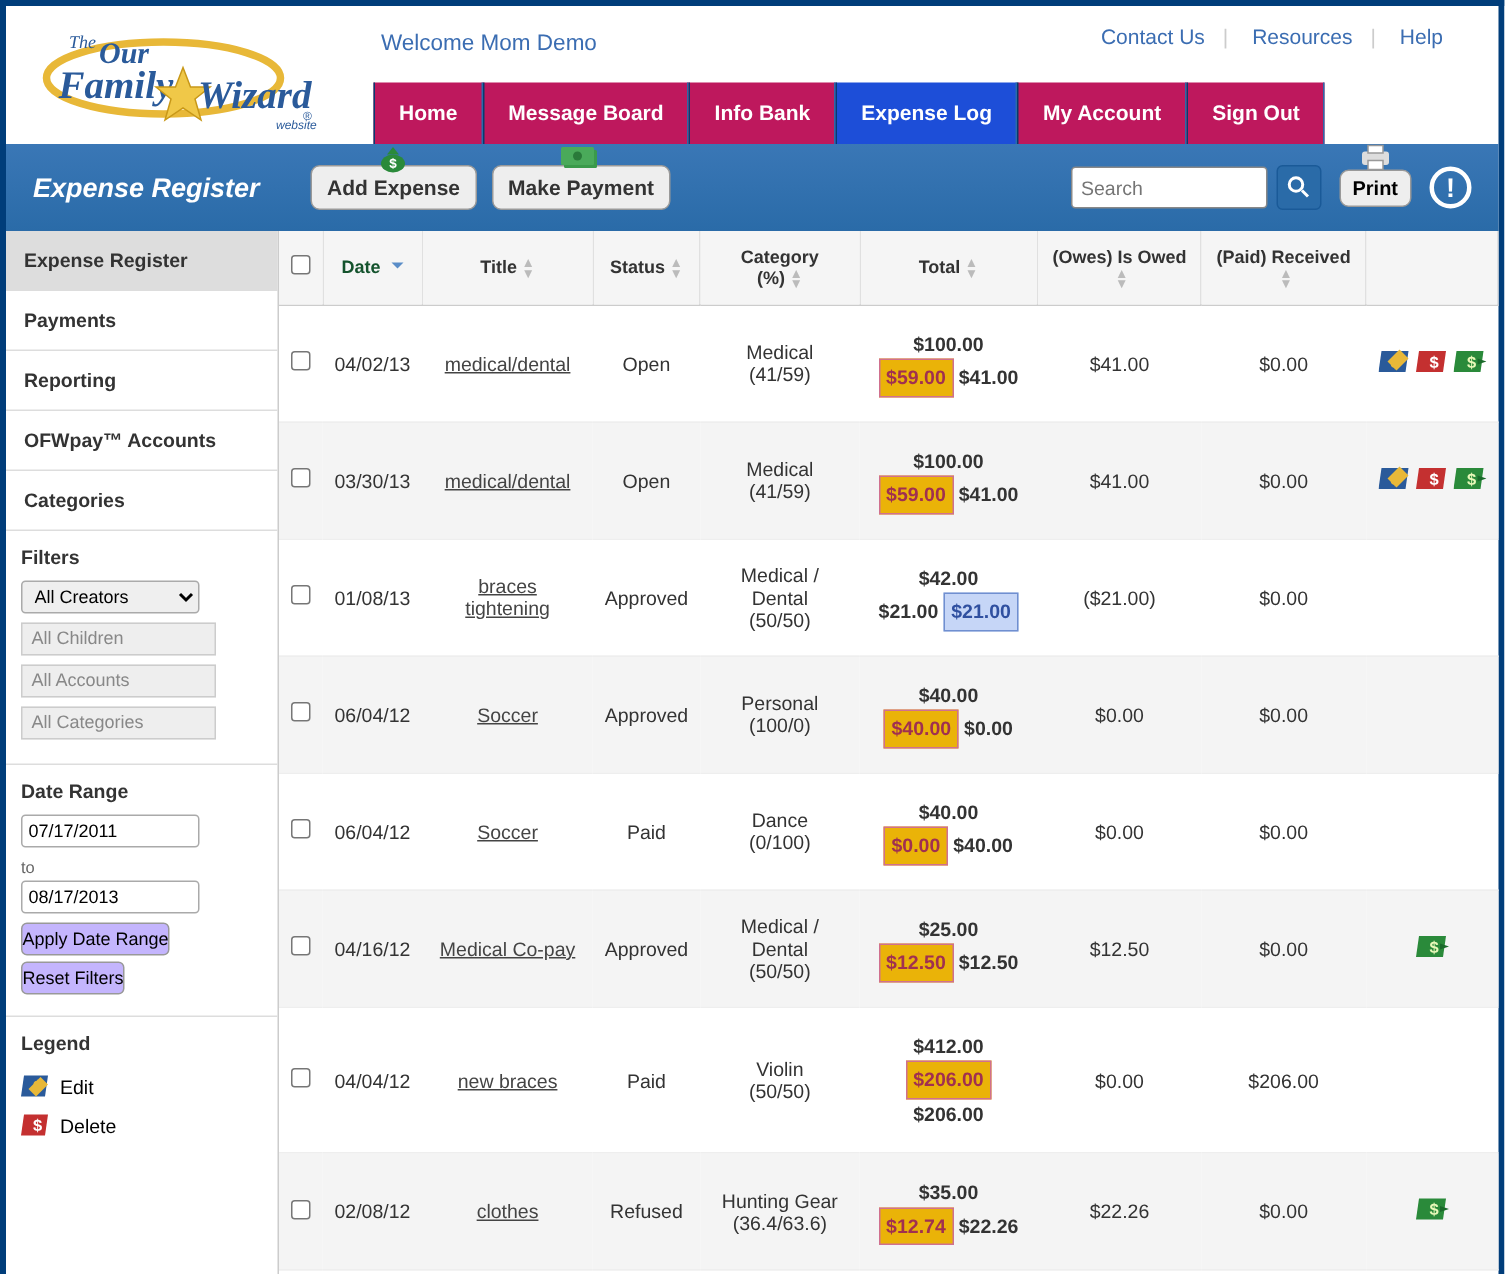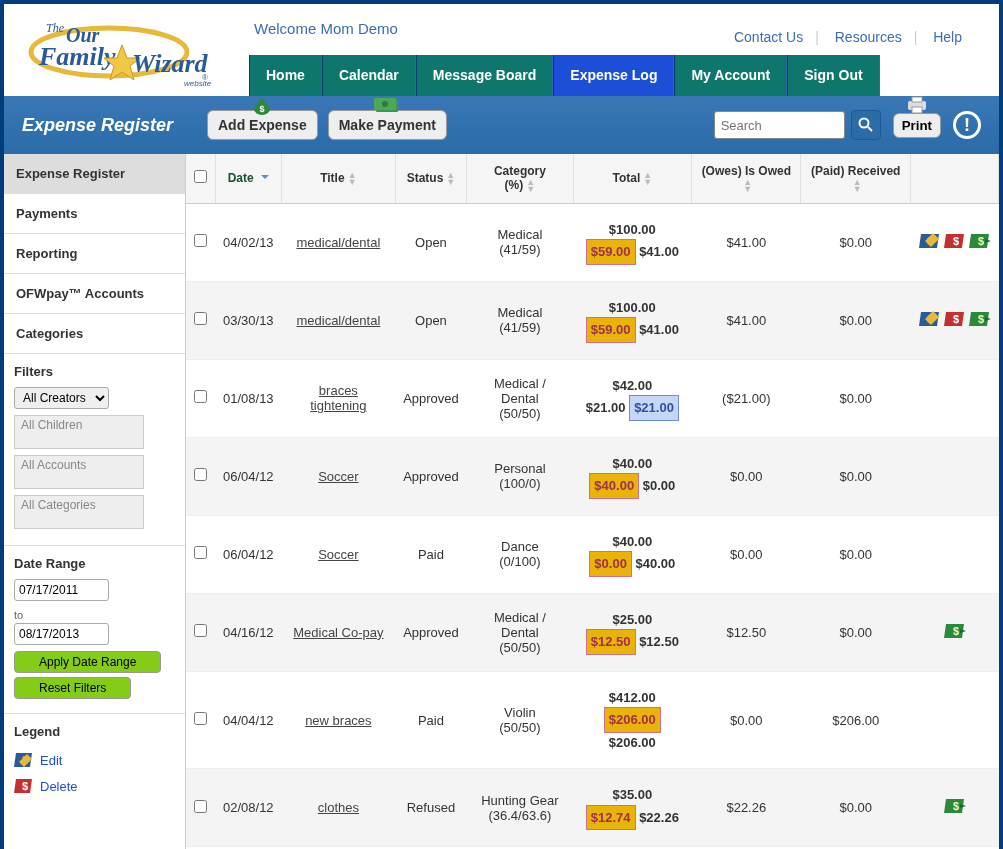--- a/index.html
+++ b/index.html
@@ -2,48 +2,48 @@
 <html><head>
 <meta charset="utf-8">
 <style>
 * { box-sizing: border-box; margin: 0; padding: 0; }
 body { font-family: "Lucida Grande", Verdana, Arial, sans-serif; font-size: 13px; background: #fff; color: #333; width: 1003px; }
 .wrap { border: 4px solid #003d7a; border-bottom: none; }
 .topbar { display:flex; align-items:flex-start; padding: 6px 20px 0 10px; height: 92px; position:relative; }
 .logo { width: 220px; height: 80px; position: relative; }
 .logo svg { width: 100%; height: 100%; }
 .topwelcome { color:#3b6db2; font-size:15px; margin-top:10px; margin-left:20px; }
-.toplinks { position:absolute; right:25px; top:12px; color:#999; font-size:14px;margin-top:13px; }
+.toplinks { position:absolute; right:25px; top:12px; color:#999; font-size:14px; }
 .toplinks a { color:#3b6db2; text-decoration:none; padding:0 12px; }
 .toplinks .sep { color:#ccc; }
 .mainnav { position:absolute; bottom:0; left:245px; display:flex; }
-.mainnav a { background:#0f766e; color:#fff; text-decoration:none; font-weight:bold; font-size:14px; padding:12px 16px 13px; border-right:1px solid #2a6aaa; border-left:1px solid #063b70; }
+.mainnav a { background:#be185d; color:#fff; text-decoration:none; font-weight:bold; font-size:14px; padding:12px 16px 13px; border-right:1px solid #2a6aaa; border-left:1px solid #063b70; }
 .mainnav a.active { background:#1d4ed8; }
 .bluebar { background: linear-gradient(#3a77b6,#2a6ba8); padding: 14px 18px; display:flex; align-items:center; }
 .pagetitle { color:#fff; font-size:18px; font-weight:bold; font-style:italic; margin-right:20px; min-width:165px; }
 .toolbtn { background:#eee; border:1px solid #999; border-radius:6px; padding:6px 10px; font-size:14px; font-weight:bold; color:#333; margin-right:10px; position:relative; cursor:pointer; }
 .toolbtn .icon { position:absolute; top:-15px; left:50%; transform:translateX(-50%); }
 .bluebar .spacer { flex:1; }
 .searchbox { display:flex; align-items:center; }
 .searchbox input { width:131px; height:28px; border:1px solid #888; border-radius:3px; padding:0 6px; font-size:13px; color:#999; }
 .searchbtn { width:30px; height:30px; background:#2a6ba8; border:1px solid #1a5a98; border-radius:4px; margin-left:6px; display:flex; align-items:center; justify-content:center; cursor:pointer; }
 .printbtn { margin-left:12px; background:#eee; border:1px solid #999; border-radius:6px; padding:4px 8px; font-weight:bold; cursor:pointer; position:relative; }
 .printbtn .picon { position:absolute; top:-18px; left:50%; transform:translateX(-50%); }
 .alertcirc { margin-left:12px; width:28px; height:28px; border:3px solid #fff; border-radius:50%; display:flex; align-items:center; justify-content:center; color:#fff; font-weight:bold; font-size:18px; }
 .layout { display:flex; }
 .sidebar { width:182px; background:#fff; border-right:1px solid #ccc; }
 .sidebar .item { padding:12px 12px; border-bottom:1px solid #ddd; font-weight:bold; font-size:13px; color:#333; cursor:pointer; }
 .sidebar .item.active { background:#ddd; }
 .sidepanel { padding:10px 10px; border-bottom:1px solid #ddd; }
 .sidehead { font-weight:bold; font-size:13px; margin-bottom:8px; color:#333; }
-.sidepanel select, .sidepanel input[type=text] { width:95px; height:22px; font-size:12px; margin-bottom:6px; border:1px solid #aaa; border-radius:3px; padding:2px 4px; }
-.sidepanel .filtbox { width:130px; height:34px; border:1px solid #ccc; background:#eee; color:#888; font-size:12px; padding:2px 6px; margin-bottom:6px; }
-.sidepanel .btn { background:#84cc16; border:1px solid #999; border-radius:4px; padding:3px 24px; font-size:12px; margin-bottom:4px; cursor:pointer; display:inline-block; }
+.sidepanel select, .sidepanel input[type=text] { width:119px; height:22px; font-size:12px; margin-bottom:6px; border:1px solid #aaa; border-radius:3px; padding:2px 4px; }
+.sidepanel .filtbox { width:130px; height:22px; border:1px solid #ccc; background:#eee; color:#888; font-size:12px; padding:2px 6px; margin-bottom:6px; }
+.sidepanel .btn { background:#c4b5fd; border:1px solid #999; border-radius:4px; padding:3px 0; font-size:12px; margin-bottom:4px; cursor:pointer; display:inline-block; }
 .sidepanel .to { font-size:11px; color:#666; margin:2px 0; }
-.legenditem { display:flex; align-items:center; padding:4px 0; font-size:13px; color:#1d4ed8; }
+.legenditem { display:flex; align-items:center; padding:4px 0; font-size:13px; color:#000000; }
 .legenditem svg { margin-right:6px; }
 .main { flex:1; }
 table.exp { width:100%; border-collapse:collapse; }
 table.exp thead th { background:#f5f5f5; border-bottom:1px solid #ccc; border-right:1px solid #e0e0e0; padding:10px 6px; font-size:12px; font-weight:bold; color:#333; position:relative; }
 table.exp thead th.date { color:#14532d; }
 table.exp tbody tr td { padding:16px 8px; text-align:center; font-size:13px; border-bottom:1px solid #eee; vertical-align:middle; }
 table.exp tbody tr.alt { background:#f4f4f4; }
 table.exp .link { text-decoration:underline; color:#444; cursor:pointer; }
 .totalcell { line-height:1.5; }
 .totaltop { font-weight:bold; }
@@ -72,22 +72,22 @@
       </svg>
     </div>
     <div class="topwelcome">Welcome Mom Demo</div>
     <div class="toplinks">
       <a>Contact Us</a><span class="sep">|</span>
       <a>Resources</a><span class="sep">|</span>
       <a>Help</a>
     </div>
     <div class="mainnav" id="mainnav">
         <a href="#">Home</a>
-        <a href="#">Calendar</a>
         <a href="#">Message Board</a>
+        <a href="#">Info Bank</a>
         <a href="#" class="active">Expense Log</a>
         <a href="#">My Account</a>
         <a href="#">Sign Out</a>
       </div>
   </div>
 
   <div class="bluebar">
     <div class="pagetitle">Expense Register</div>
     <button class="toolbtn">
       <span class="icon"><svg width="22" height="20">

